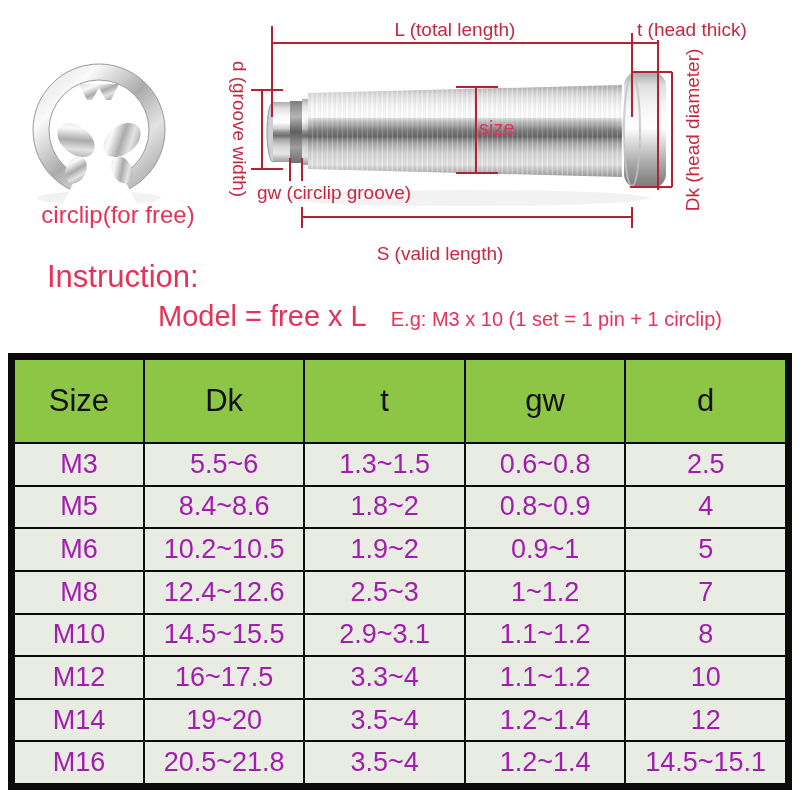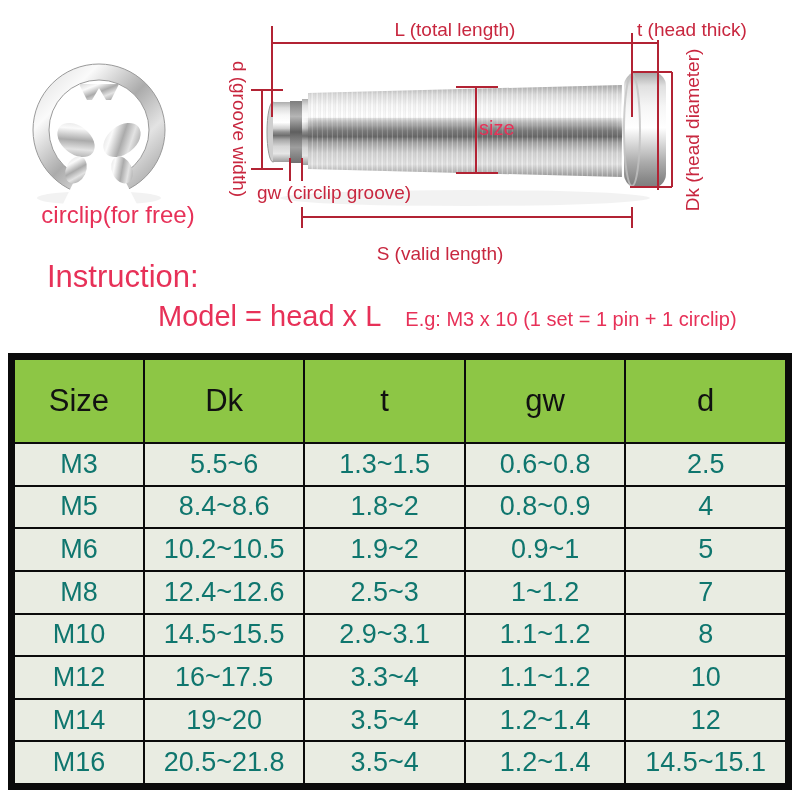--- a/index.html
+++ b/index.html
@@ -17,21 +17,21 @@
   .instr-heading{position:absolute;left:47px;top:260px;font-size:31px;line-height:1.1;}
   .model-line{position:absolute;left:158px;top:301px;display:flex;align-items:baseline;gap:12px;white-space:nowrap;}
   .model-formula{font-size:29px;line-height:1.1;}
   .model-example{font-size:20px;line-height:1.1;margin-left:12px;}
   .table-wrap{position:absolute;left:8px;top:353px;width:784px;height:437px;
               border:5px solid var(--table-border);box-sizing:border-box;background:var(--table-border);}
   table{width:100%;height:100%;border-collapse:collapse;table-layout:fixed;}
   th{background:var(--table-header-green);color:#111;font-size:31px;font-weight:normal;
      border:2px solid var(--table-border);height:80px;text-align:center;}
   th:first-child,td:first-child{width:16.3%;}
-  td{background:var(--table-row-bg);color:#0f766e;font-size:27px;text-align:center;
+  td{background:var(--table-row-bg);color:#a21caf;font-size:27px;text-align:center;
      border:2px solid var(--table-border);line-height:1;}
 </style>
 </head>
 <body>
 
 <div class="stage">
 
   <div class="diagram">
     <svg width="800" height="250" viewBox="0 0 800 250">
       <defs>
@@ -137,21 +137,21 @@
     <div class="dlabel" style="left:257px;top:183px;text-align:right;">gw (circlip groove)</div>
     <div class="size-label pink">size</div>
     <div class="dlabel rot-ccw" style="left:692px;top:130px;">Dk (head diameter)</div>
     <div class="dlabel center-x" style="left:440px;top:228px;margin-top:16px;">S (valid length)</div>
     <div class="dlabel pink center-x" style="left:110px;top:203px;font-size:24px;color:var(--accent-pink);margin-left:8px;">circlip(for free)</div>
   </div>
 
   <div class="instr-heading pink">Instruction:</div>
 
   <div class="model-line">
-    <span class="model-formula pink">Model = head x L</span>
+    <span class="model-formula pink">Model = free x L</span>
     <span class="model-example pink">E.g: M3 x 10 (1 set = 1 pin + 1 circlip)</span>
   </div>
 
   <div class="table-wrap">
     <table>
       <thead>
         <tr id="header-row">
             <th>Size</th>
             <th>Dk</th>
             <th>t</th>

